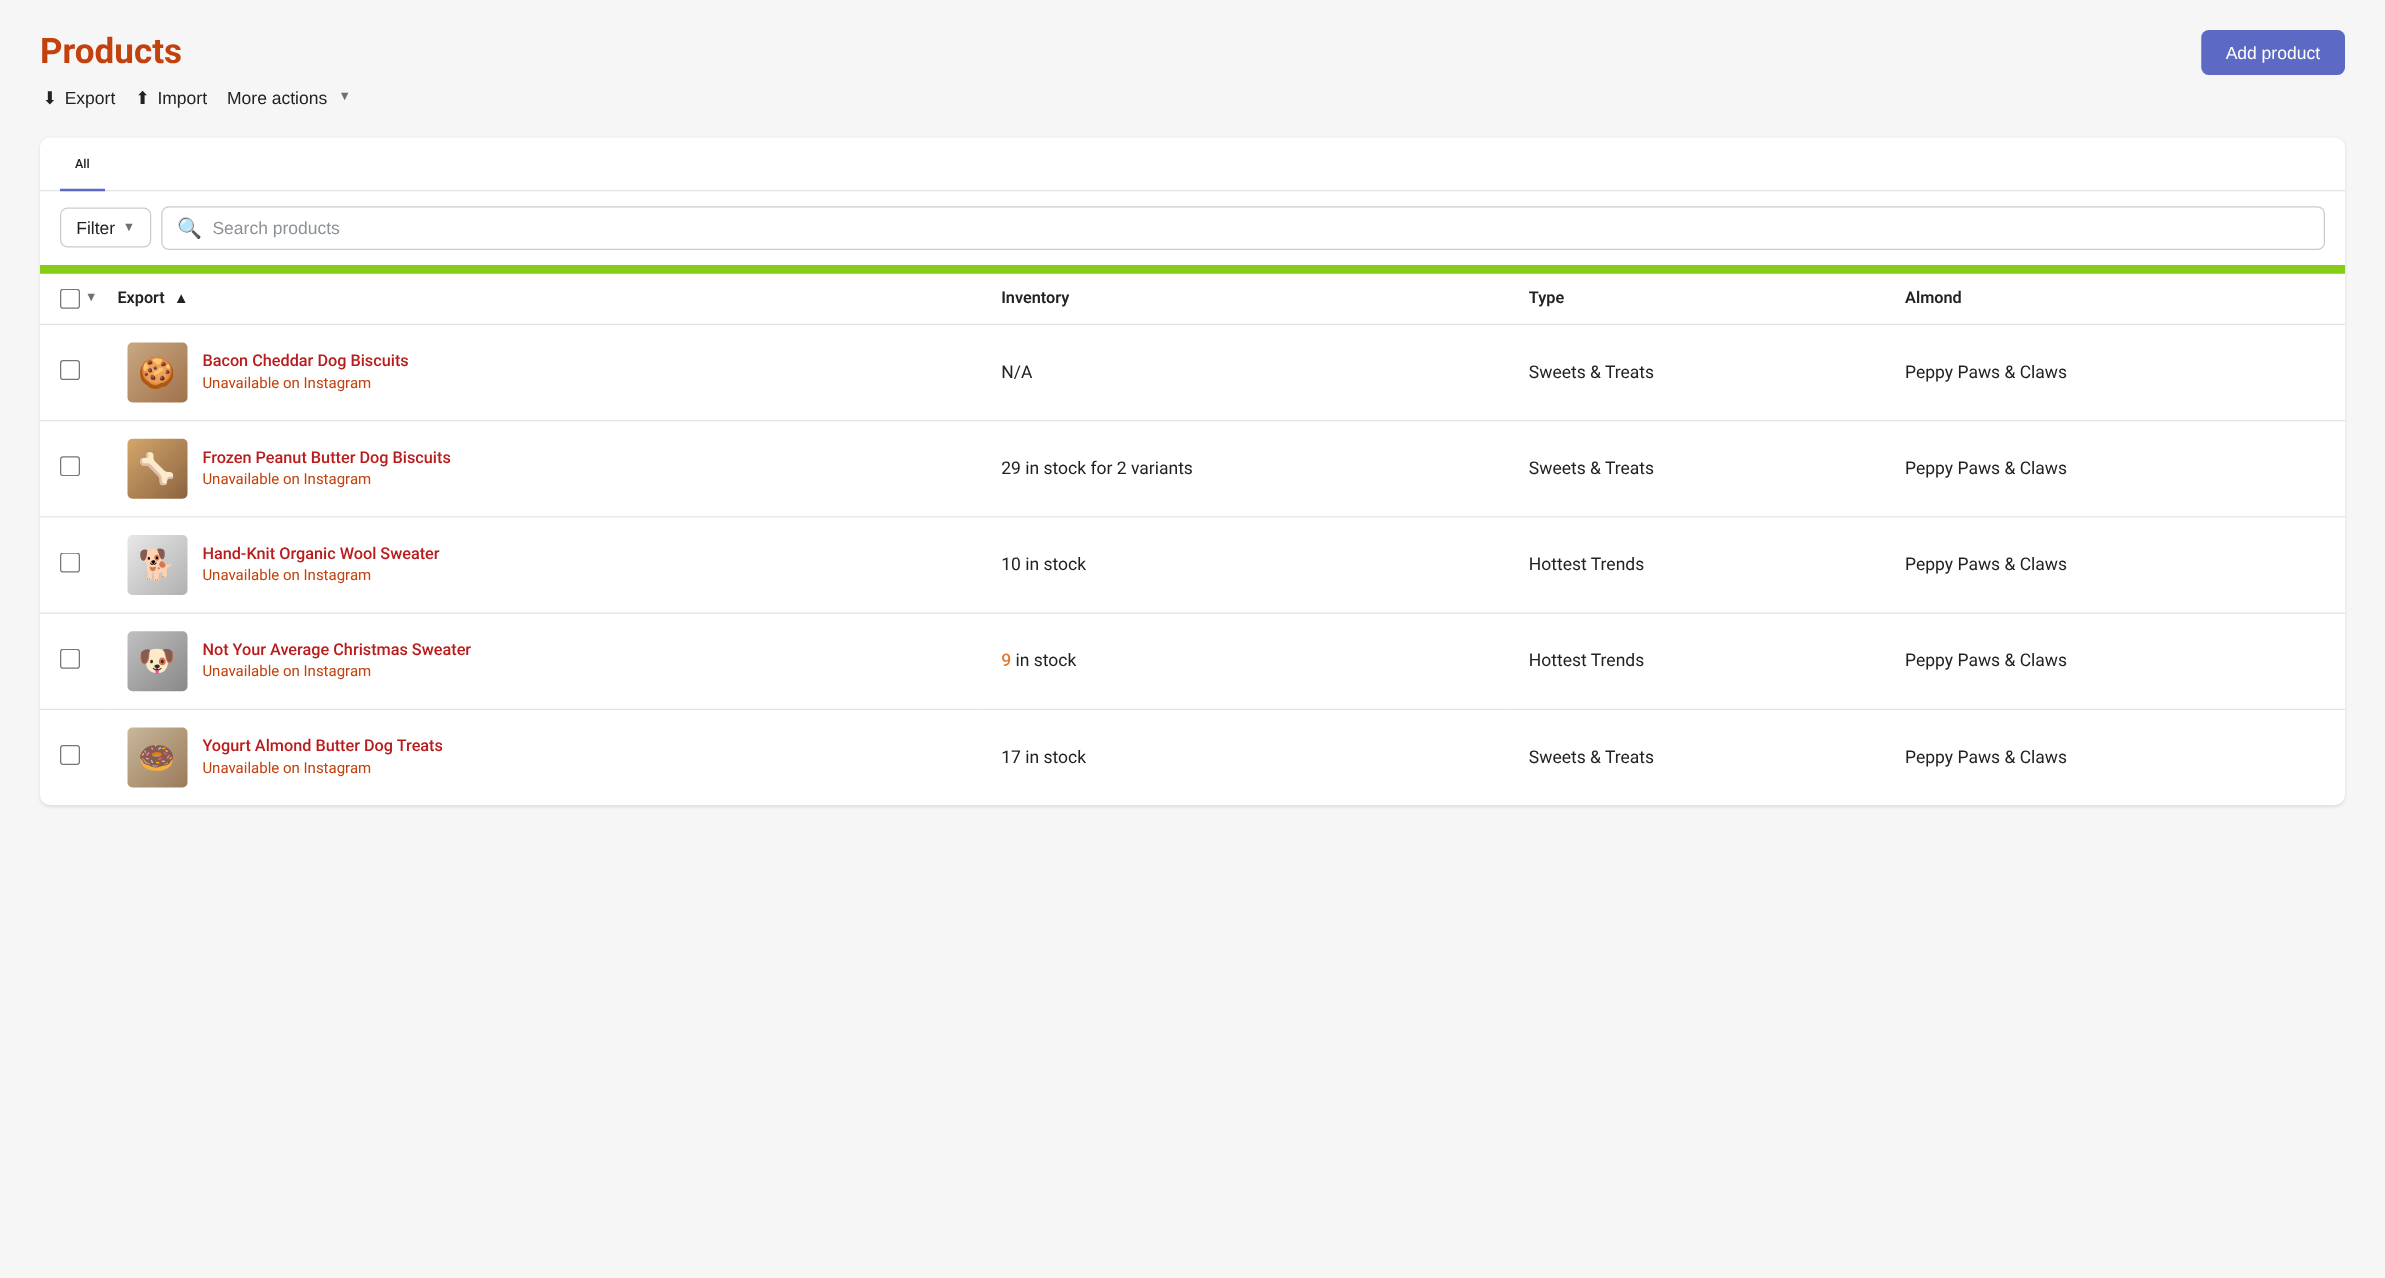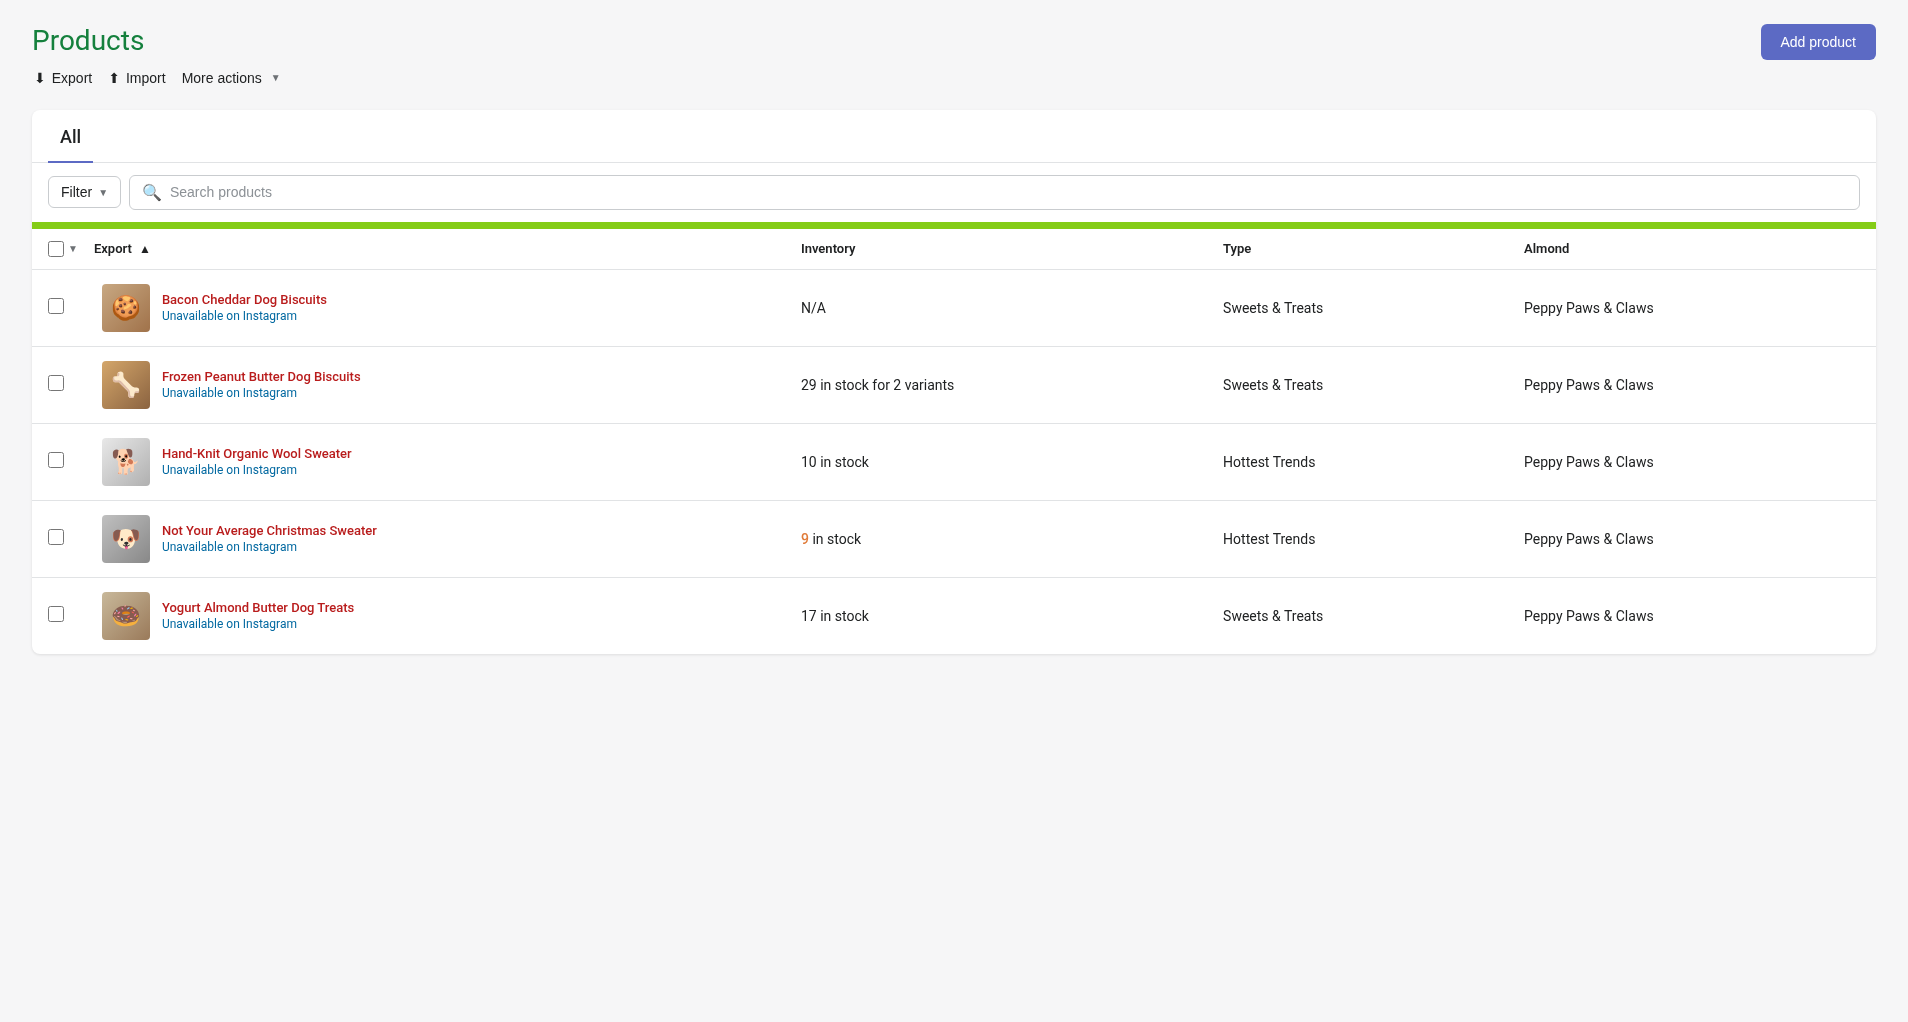--- a/index.html
+++ b/index.html
@@ -14,22 +14,22 @@
       min-height: 100vh;
     }
     .page-header {
       display: flex;
       align-items: flex-start;
       justify-content: space-between;
       margin-bottom: 20px;
     }
     .page-title {
       font-size: 28px;
-      font-weight: 400;
-      color: #15803d;
+      font-weight: 700;
+      color: #c2410c;
       line-height: 1.2;
     }
     .header-actions {
       display: flex;
       align-items: center;
       gap: 12px;
       margin-top: 8px;
     }
     .action-btn {
       background: none;
@@ -70,21 +70,21 @@
       box-shadow: 0 1px 3px rgba(0,0,0,0.1);
       overflow: hidden;
     }
     .tabs-row {
       padding: 0 16px;
       border-bottom: 1px solid #e1e3e5;
       display: flex;
     }
     .tab {
       padding: 16px 12px 14px;
-      font-size: 18px;
+      font-size: 10px;
       cursor: pointer;
       color: #202223;
       border-bottom: 2px solid transparent;
       margin-bottom: -1px;
     }
     .tab.active {
       border-bottom: 2px solid #5c6ac4;
       font-weight: 500;
     }
     .filter-row {
@@ -182,21 +182,21 @@
     }
     .product-info { display: flex; flex-direction: column; gap: 2px; }
     .product-name {
       color: #b91c1c;
       font-weight: 500;
       text-decoration: none;
       font-size: 13px;
     }
     .product-status {
       font-size: 12px;
-      color: #0369a1;
+      color: #c2410c;
     }
     .inventory-low { color: #e07b39; font-weight: 500; }
     .checkbox-input {
       width: 16px;
       height: 16px;
       cursor: pointer;
       accent-color: #5c6ac4;
     }
     .header-checkbox-wrapper {
       display: flex;

